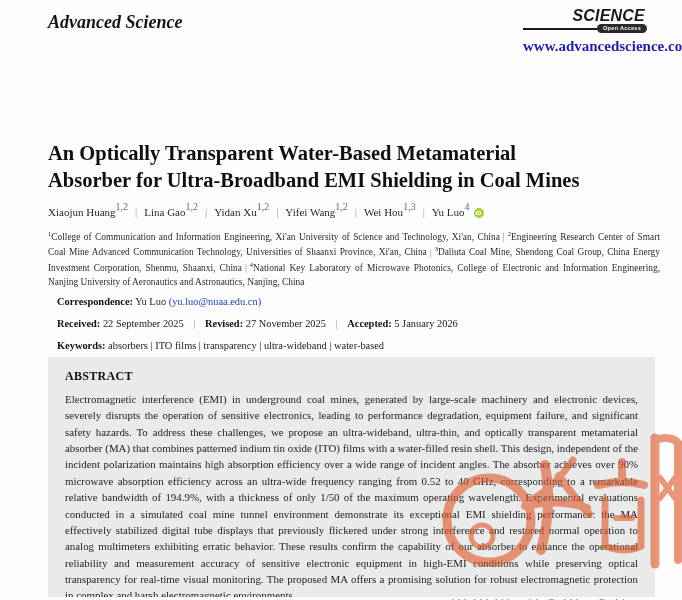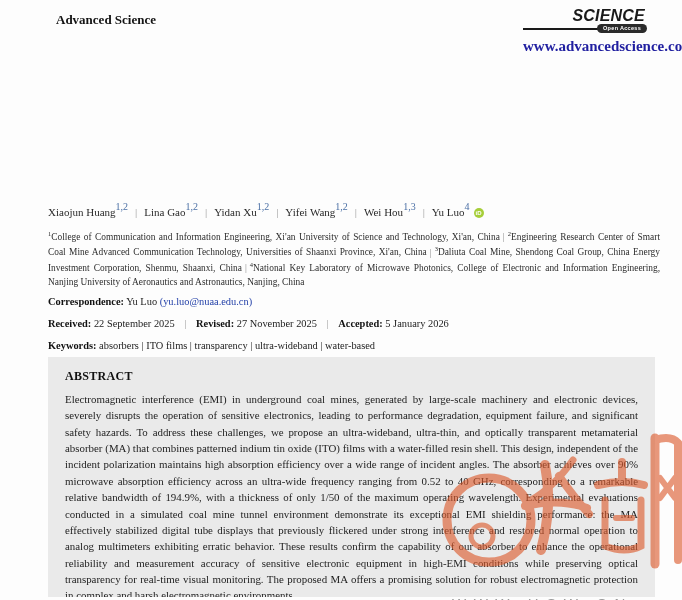--- a/index.html
+++ b/index.html
@@ -1,20 +1,20 @@
 <!DOCTYPE html>
 <html><head>
 <meta charset="utf-8">
 <style>
   html,body{margin:0;padding:0;background:#ffffff;}
   .page{position:relative;width:682px;height:600px;background:#fdfdfd;overflow:hidden;
         font-family:"Liberation Serif",serif;color:#1c1c1c;}
 
-  .journal-name{position:absolute;left:48px;top:12px;font-size:13px;font-weight:bold;
-        color:#141414;margin-left:8px;}
+  .journal-name{position:absolute;left:48px;top:12px;font-size:18px;font-weight:bold;
+        font-style:italic;color:#141414;}
 
   .logo{position:absolute;right:37px;top:9px;width:122px;text-align:right;}
   .logo-line{font-family:"Liberation Sans",sans-serif;font-weight:bold;font-style:italic;
         font-size:16px;line-height:0.92;letter-spacing:0.2px;color:#1a1a1a;}
   .logo-rule{position:relative;height:2px;background:#1a1a1a;margin-top:4px;}
   .open-access-pill{position:absolute;right:-2px;top:-4px;background:#2b2b2b;color:#fff;
         font-family:"Liberation Sans",sans-serif;font-size:5.5px;font-weight:bold;
         padding:1.5px 6px;border-radius:6px;letter-spacing:0.3px;}
   .logo-url{margin-top:8px;font-size:15px;font-weight:bold;color:#201fa0;text-decoration:none;display:block;}
 
@@ -32,21 +32,21 @@
   .a-sep{color:#9a9a9a;margin:0 7px;}
   .orcid{display:inline-block;width:10px;height:10px;border-radius:50%;background:#a6ce39;
         color:#fff;font-family:"Liberation Sans",sans-serif;font-size:6px;font-weight:bold;
         text-align:center;line-height:10px;vertical-align:middle;margin-left:4px;}
 
   .affiliations{position:absolute;left:48px;top:229px;width:612px;font-size:9.4px;
         line-height:1.52;text-align:justify;color:#2d2d2d;}
   .affiliations sup{font-size:6.5px;}
   .f-sep{color:#8a8a8a;padding:0 3px;}
 
-  .meta{position:absolute;left:48px;width:612px;font-size:10.4px;color:#222;}
+  .meta{position:absolute;left:57px;width:612px;font-size:10.4px;color:#222;}
   .meta b{color:#111;}
   .m-sep{color:#9a9a9a;margin:0 7px;}
   .email-link{color:#2340a8;text-decoration:none;}
 
   .abstract-box{position:absolute;left:48px;top:357px;width:607px;height:240px;
         background:#eaeaea;box-sizing:border-box;padding:12px 17px 10px;overflow:hidden;}
   .abstract-heading{font-size:12px;font-weight:bold;letter-spacing:0.3px;color:#111;margin:0 0 7px 0;}
   .abstract-text{font-size:10.9px;line-height:1.5;text-align:justify;color:#1d1d1d;margin:0;}
 
   .watermark{position:absolute;left:427px;top:430px;width:255px;height:150px;pointer-events:none;}
@@ -63,20 +63,24 @@
 
   <div class="logo">
     <div class="logo-line">SCIENCE</div>
     <div class="logo-rule">
       <span class="open-access-pill">Open Access</span>
     </div>
     <a href="#" class="logo-url">www.advancedscience.com</a>
   </div>
 
 
+  <div class="title">
+    <div>An Optically Transparent Water-Based Metamaterial</div>
+    <div>Absorber for Ultra-Broadband EMI Shielding in Coal Mines</div>
+  </div>
 
   <div class="authors">
     <span><span>Xiaojun Huang</span><sup>1,2</sup></span><span class="a-sep">|</span><span><span>Lina Gao</span><sup>1,2</sup></span><span class="a-sep">|</span><span><span>Yidan Xu</span><sup>1,2</sup></span><span class="a-sep">|</span><span><span>Yifei Wang</span><sup>1,2</sup></span><span class="a-sep">|</span><span><span>Wei Hou</span><sup>1,3</sup></span><span class="a-sep">|</span><span><span>Yu Luo</span><sup>4</sup></span><span class="orcid">iD</span>
   </div>
 
   <div class="affiliations">
     <sup>1</sup><span>College of Communication and Information Engineering, Xi'an University of Science and Technology, Xi'an, China</span><span class="f-sep">|</span><sup>2</sup><span>Engineering Research Center of Smart Coal Mine Advanced Communication Technology, Universities of Shaanxi Province, Xi'an, China</span><span class="f-sep">|</span><sup>3</sup><span>Daliuta Coal Mine, Shendong Coal Group, China Energy Investment Corporation, Shenmu, Shaanxi, China</span><span class="f-sep">|</span><sup>4</sup><span>National Key Laboratory of Microwave Photonics, College of Electronic and Information Engineering, Nanjing University of Aeronautics and Astronautics, Nanjing, China</span>
   </div>
 
   <div class="meta" style="top:296px;">

